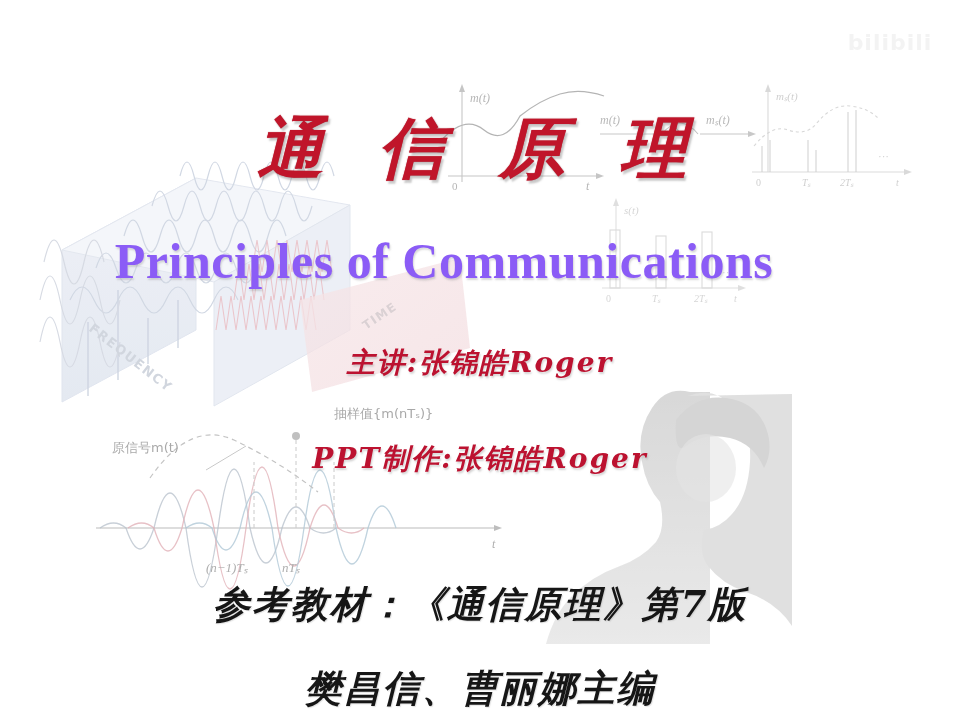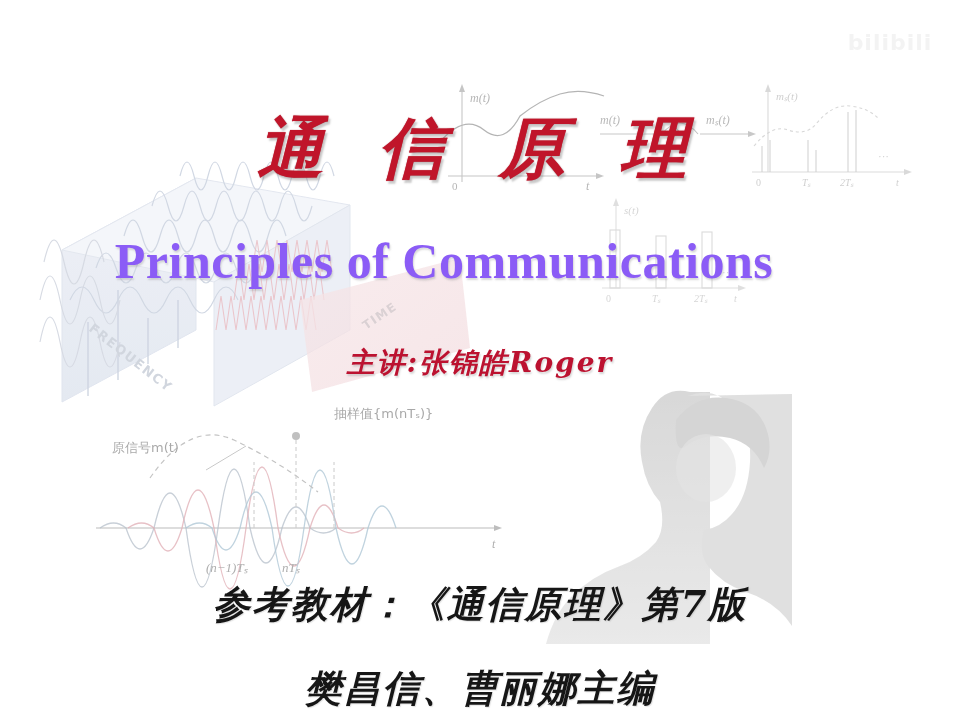--- a/index.html
+++ b/index.html
@@ -287,20 +287,21 @@
   </div>
 
   <div class="content">
 
     <div class="main-title">通 信 原 理</div>
 
     <div class="sub-title">Principles of Communications</div>
 
     <div class="credit-line credit-presenter">主讲:张锦皓Roger</div>
 
+    <div class="credit-line credit-ppt">PPT制作:张锦皓Roger</div>
 
     <div class="reference-block">
       <div class="ref-line">参考教材：《通信原理》第7版</div>
       <div class="ref-line ref-line-2">樊昌信、曹丽娜主编</div>
     </div>
 
   </div>
 </div>
 
 </body></html>

